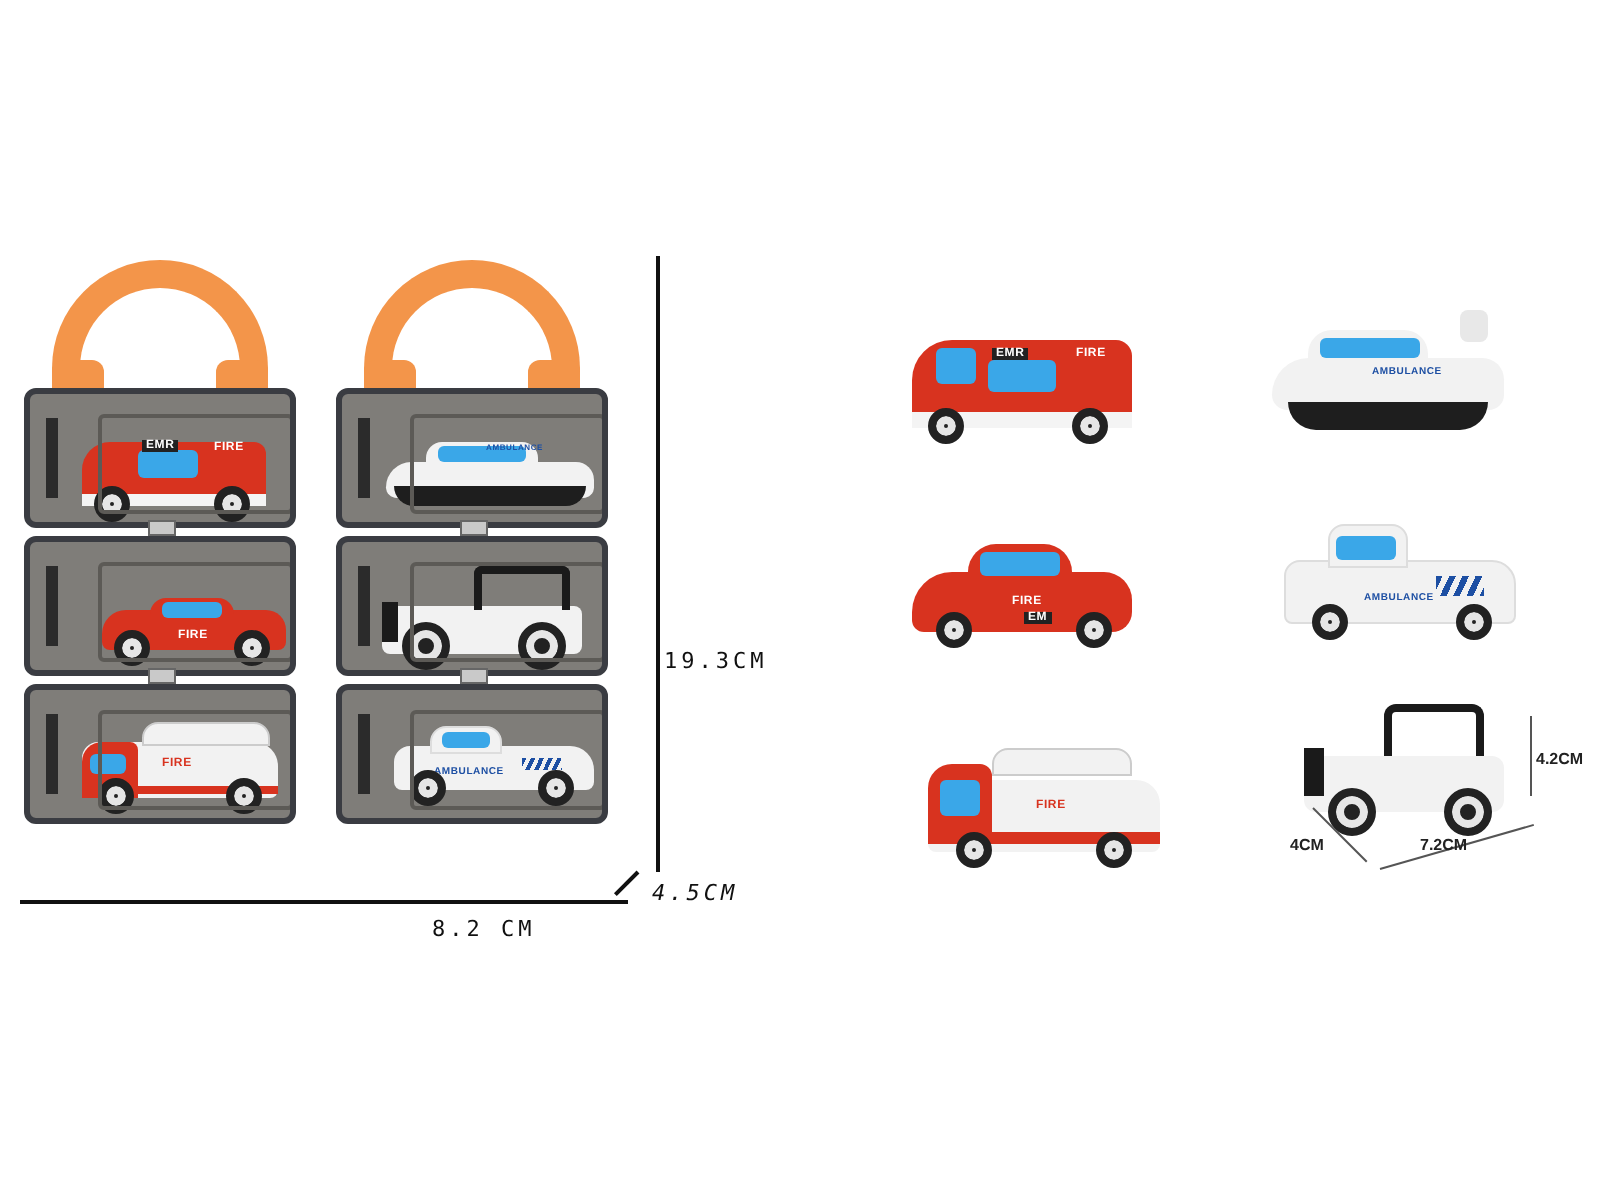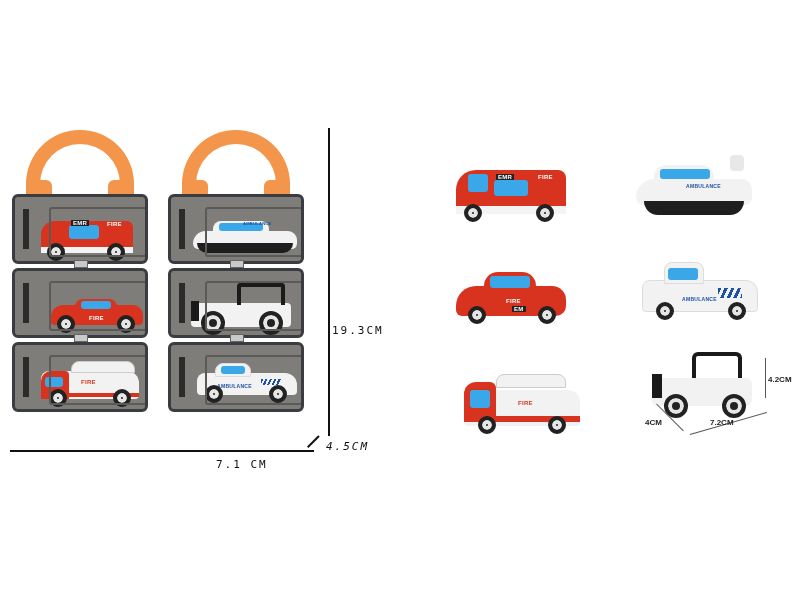--- a/index.html
+++ b/index.html
@@ -116,21 +116,21 @@
       <div class="wheel" style="right:10px;"></div>
     </div>
   </div>
 </div>
 
 <div class="dimline" style="left:328px; top:128px; width:2px; height:308px;"></div>
 <div class="dimline" style="left:318px; top:436px; width:2px; height:16px; transform:rotate(45deg); transform-origin:top;"></div>
 <div class="dimline" style="left:10px; top:450px; width:304px; height:2px;"></div>
 <div class="dimtext" style="left:332px; top:324px;">19.3CM</div>
 <div class="dimtext" style="left:326px; top:440px;font-style:italic;">4.5CM</div>
-<div class="dimtext" style="left:216px; top:458px;">7.1 CM</div>
+<div class="dimtext" style="left:216px; top:458px;">8.2 CM</div>
 
 <div class="car" style="left:456px; top:160px; width:110px; height:62px;">
   <div class="body red" style="height:44px; border-radius:20px 8px 6px 6px;"></div>
   <div class="stripe" style="bottom:8px; height:8px;"></div>
   <div class="win" style="left:12px; top:14px; width:20px; height:18px;"></div>
   <div class="win" style="left:38px; top:20px; width:34px; height:16px;"></div>
   <div class="lbl" style="left:40px; top:14px; color:#fff; background:#222; padding:0 2px;">EMR</div>
   <div class="lbl" style="left:82px; top:14px; color:#fff;">FIRE</div>
   <div class="wheel" style="left:8px;"></div>
   <div class="wheel" style="right:12px;"></div>

